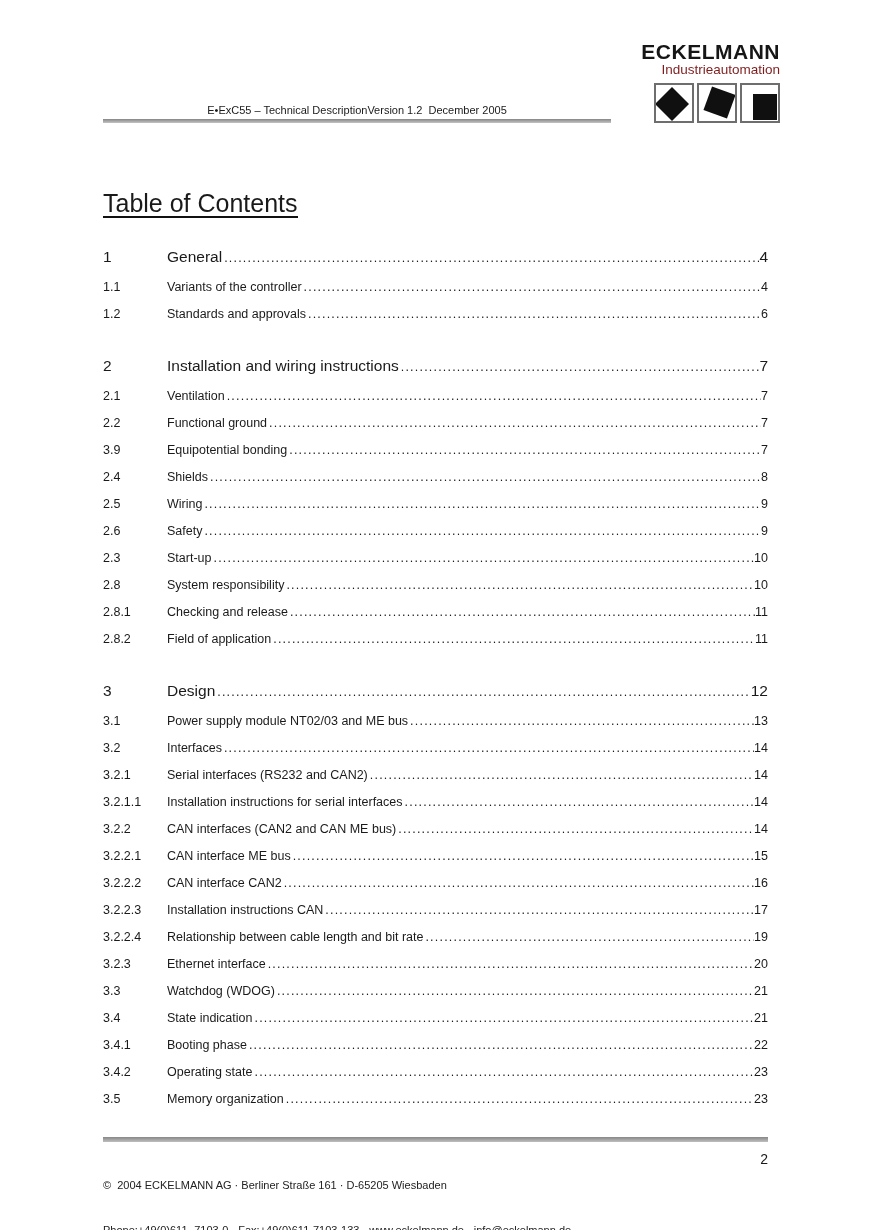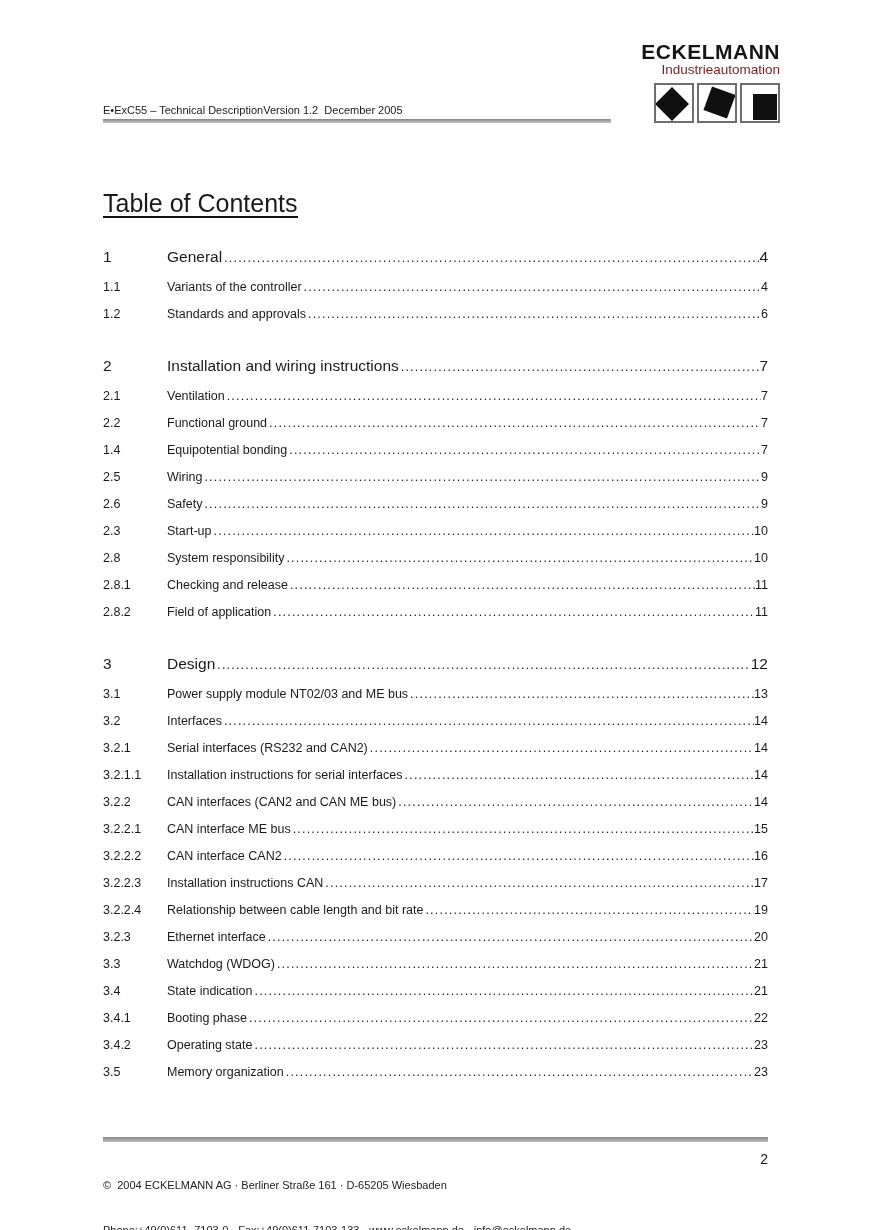--- a/index.html
+++ b/index.html
@@ -13,21 +13,21 @@
     overflow: hidden;
   }
 
   
   .header-text-row {
     position: absolute;
     top: 104px;
     left: 103px;
     width: 508px;
     display: flex;
-    justify-content: flex-start;
+    justify-content: center;
     align-items: baseline;
     font-size: 11px;
     white-space: pre;
   }
   .header-rule {
     position: absolute;
     top: 119px;
     left: 103px;
     width: 508px;
     height: 4px;
@@ -211,26 +211,32 @@
     </div>
 
     <div class="toc-row l2">
       <span class="toc-num">2.2</span>
       <span class="toc-title">Functional ground</span>
       <span class="toc-dots"></span>
       <span class="toc-page">7</span>
     </div>
 
     <div class="toc-row l2">
-      <span class="toc-num">1.4</span>
+      <span class="toc-num">3.9</span>
       <span class="toc-title">Equipotential bonding</span>
       <span class="toc-dots"></span>
       <span class="toc-page">7</span>
     </div>
 
+    <div class="toc-row l2">
+      <span class="toc-num">2.4</span>
+      <span class="toc-title">Shields</span>
+      <span class="toc-dots"></span>
+      <span class="toc-page">8</span>
+    </div>
 
     <div class="toc-row l2">
       <span class="toc-num">2.5</span>
       <span class="toc-title">Wiring</span>
       <span class="toc-dots"></span>
       <span class="toc-page">9</span>
     </div>
 
     <div class="toc-row l2">
       <span class="toc-num">2.6</span>

